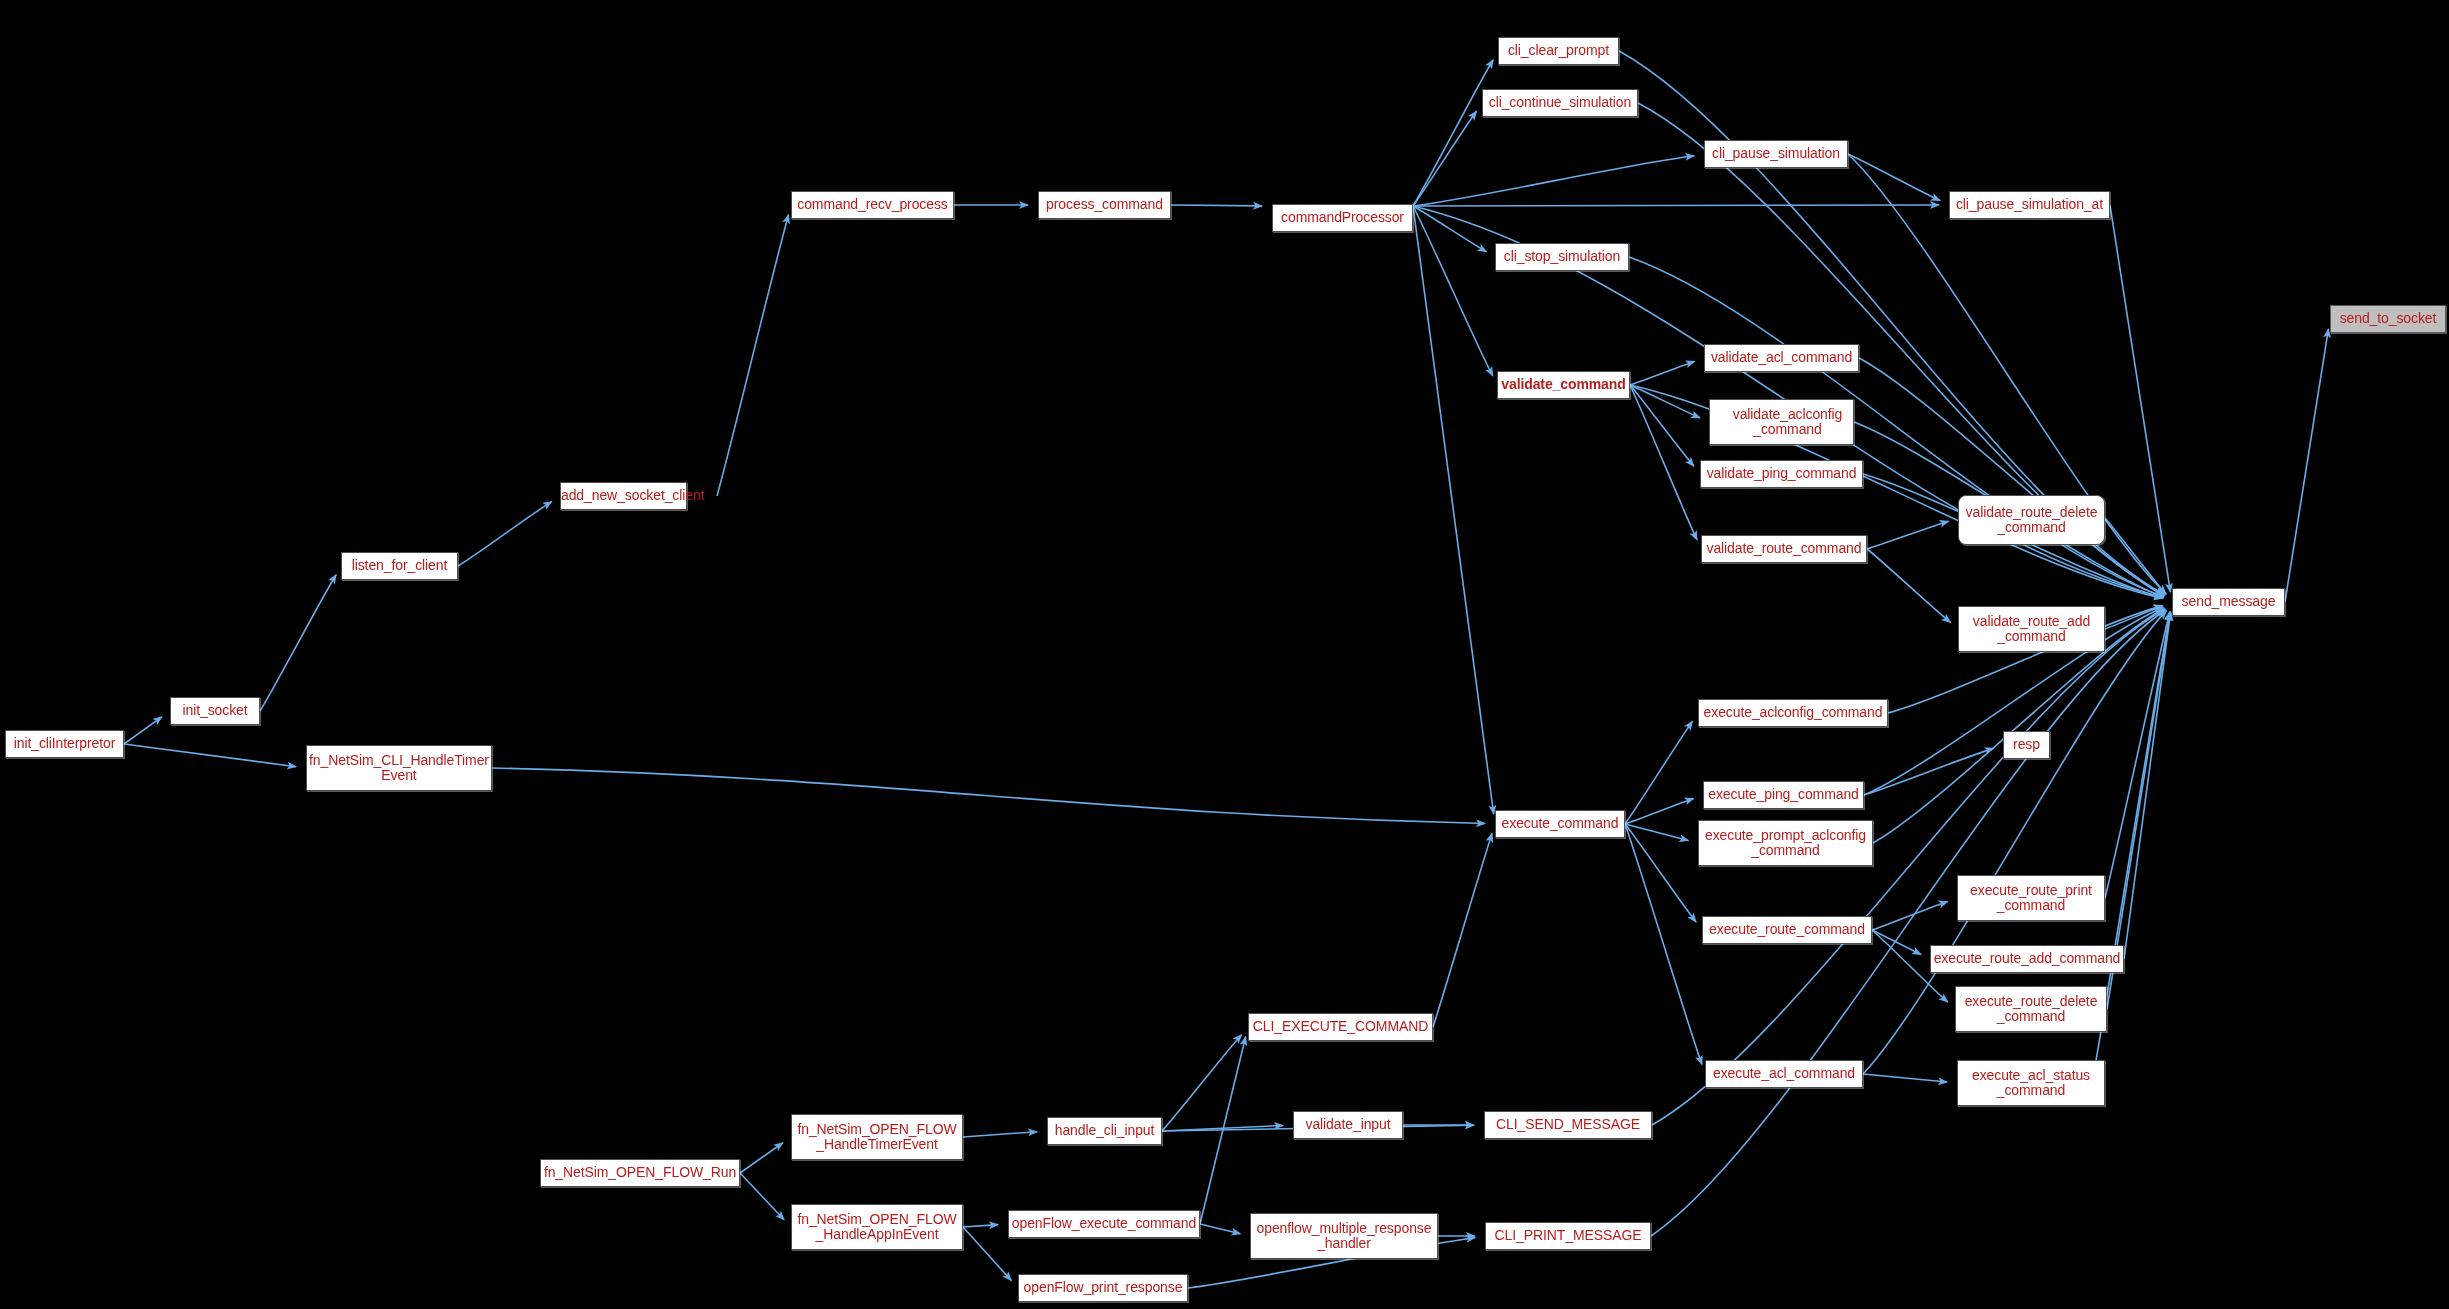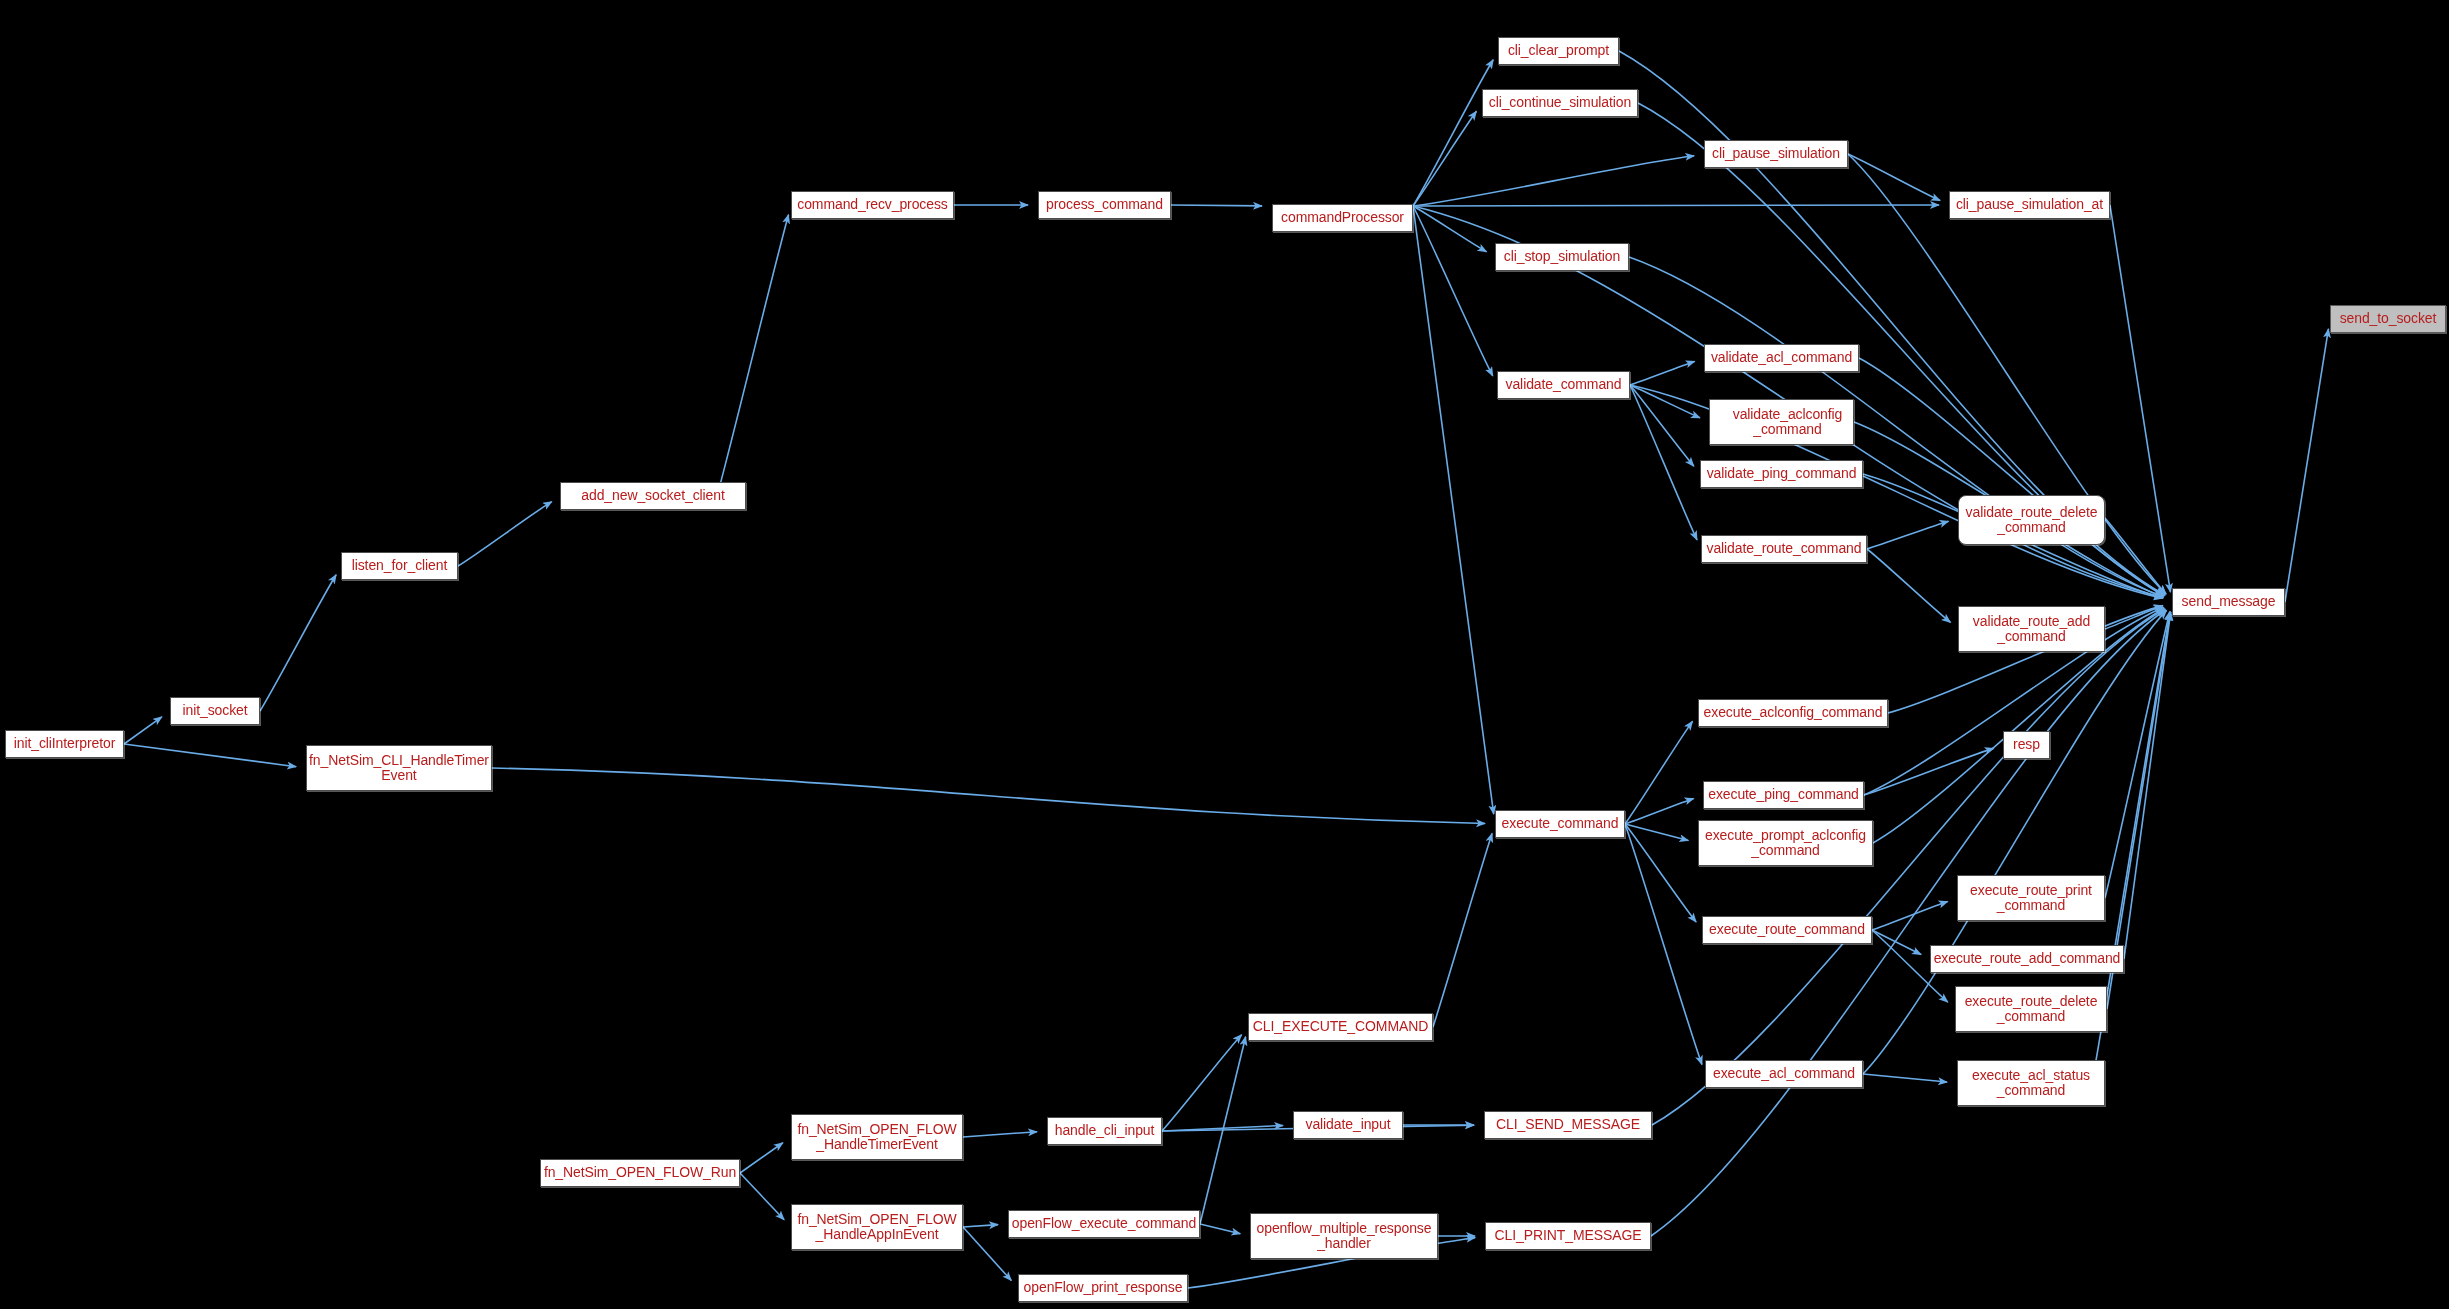--- a/index.html
+++ b/index.html
@@ -95,30 +95,30 @@
         <path d="M1652,1125 C1799.5809523809523,1041.32 2017.3683476149088,692.7713771195472 2164.949299995861,609.0913771195472" marker-end="url(#ah)"></path>
         <path d="M1651,1236 C1798.9888095238096,1134.56 2017.6622371461738,711.1659815954524 2165.6510466699833,609.7259815954524" marker-end="url(#ah)"></path>
       </g>
   </svg>
   <div id="node-layer">
       <div class="node" style="left: 5px; top: 730px; width: 119px; height: 28px;"><span class="lbl">init_cliInterpretor</span></div>
       <div class="node" style="left: 170px; top: 697px; width: 90px; height: 28px;"><span class="lbl">init_socket</span></div>
       <div class="node" style="left: 306px; top: 745px; width: 186px; height: 46px;"><span class="lbl">fn_NetSim_CLI_HandleTimer
 Event</span></div>
       <div class="node" style="left: 341px; top: 552px; width: 117px; height: 28px;"><span class="lbl">listen_for_client</span></div>
-      <div class="node" style="left: 560px; top: 482px; width: 186px; height: 28px; align-items: center;"><span class="lbl">add_new_socket_client</span></div>
+      <div class="node" style="left: 560px; top: 482px; width: 127px; height: 28px; align-items: center;"><span class="lbl">add_new_socket_client</span></div>
       <div class="node" style="left: 791px; top: 191px; width: 163px; height: 28px;"><span class="lbl">command_recv_process</span></div>
       <div class="node" style="left: 1038px; top: 191px; width: 133px; height: 28px;"><span class="lbl">process_command</span></div>
       <div class="node" style="left: 1272px; top: 204px; width: 141px; height: 28px;"><span class="lbl">commandProcessor</span></div>
       <div class="node" style="left: 1498px; top: 37px; width: 121px; height: 28px;"><span class="lbl">cli_clear_prompt</span></div>
       <div class="node" style="left: 1482px; top: 89px; width: 156px; height: 28px;"><span class="lbl">cli_continue_simulation</span></div>
       <div class="node" style="left: 1704px; top: 140px; width: 144px; height: 28px;"><span class="lbl">cli_pause_simulation</span></div>
       <div class="node" style="left: 1949px; top: 191px; width: 161px; height: 28px;"><span class="lbl">cli_pause_simulation_at</span></div>
       <div class="node" style="left: 1495px; top: 243px; width: 134px; height: 28px;"><span class="lbl">cli_stop_simulation</span></div>
-      <div class="node" style="left: 1497px; top: 371px; width: 133px; height: 28px;"><span class="lbl">validate_command</span></div>
+      <div class="node" style="left: 1497px; top: 371px; width: 133px; height: 28px; font-weight: bold;"><span class="lbl">validate_command</span></div>
       <div class="node" style="left: 1704px; top: 344px; width: 155px; height: 28px;"><span class="lbl">validate_acl_command</span></div>
       <div class="node" style="left: 1709px; top: 399px; width: 145px; height: 46px; padding-left: 12px;"><span class="lbl">validate_aclconfig
 _command</span></div>
       <div class="node" style="left: 1700px; top: 460px; width: 163px; height: 28px;"><span class="lbl">validate_ping_command</span></div>
       <div class="node" style="left: 1701px; top: 535px; width: 166px; height: 28px;"><span class="lbl">validate_route_command</span></div>
       <div class="node" style="left: 1958px; top: 495px; width: 147px; height: 50px; border-radius: 8px;"><span class="lbl">validate_route_delete
 _command</span></div>
       <div class="node" style="left: 1958px; top: 606px; width: 147px; height: 46px;"><span class="lbl">validate_route_add
 _command</span></div>
       <div class="node" style="left: 2172px; top: 588px; width: 113px; height: 28px;"><span class="lbl">send_message</span></div>

